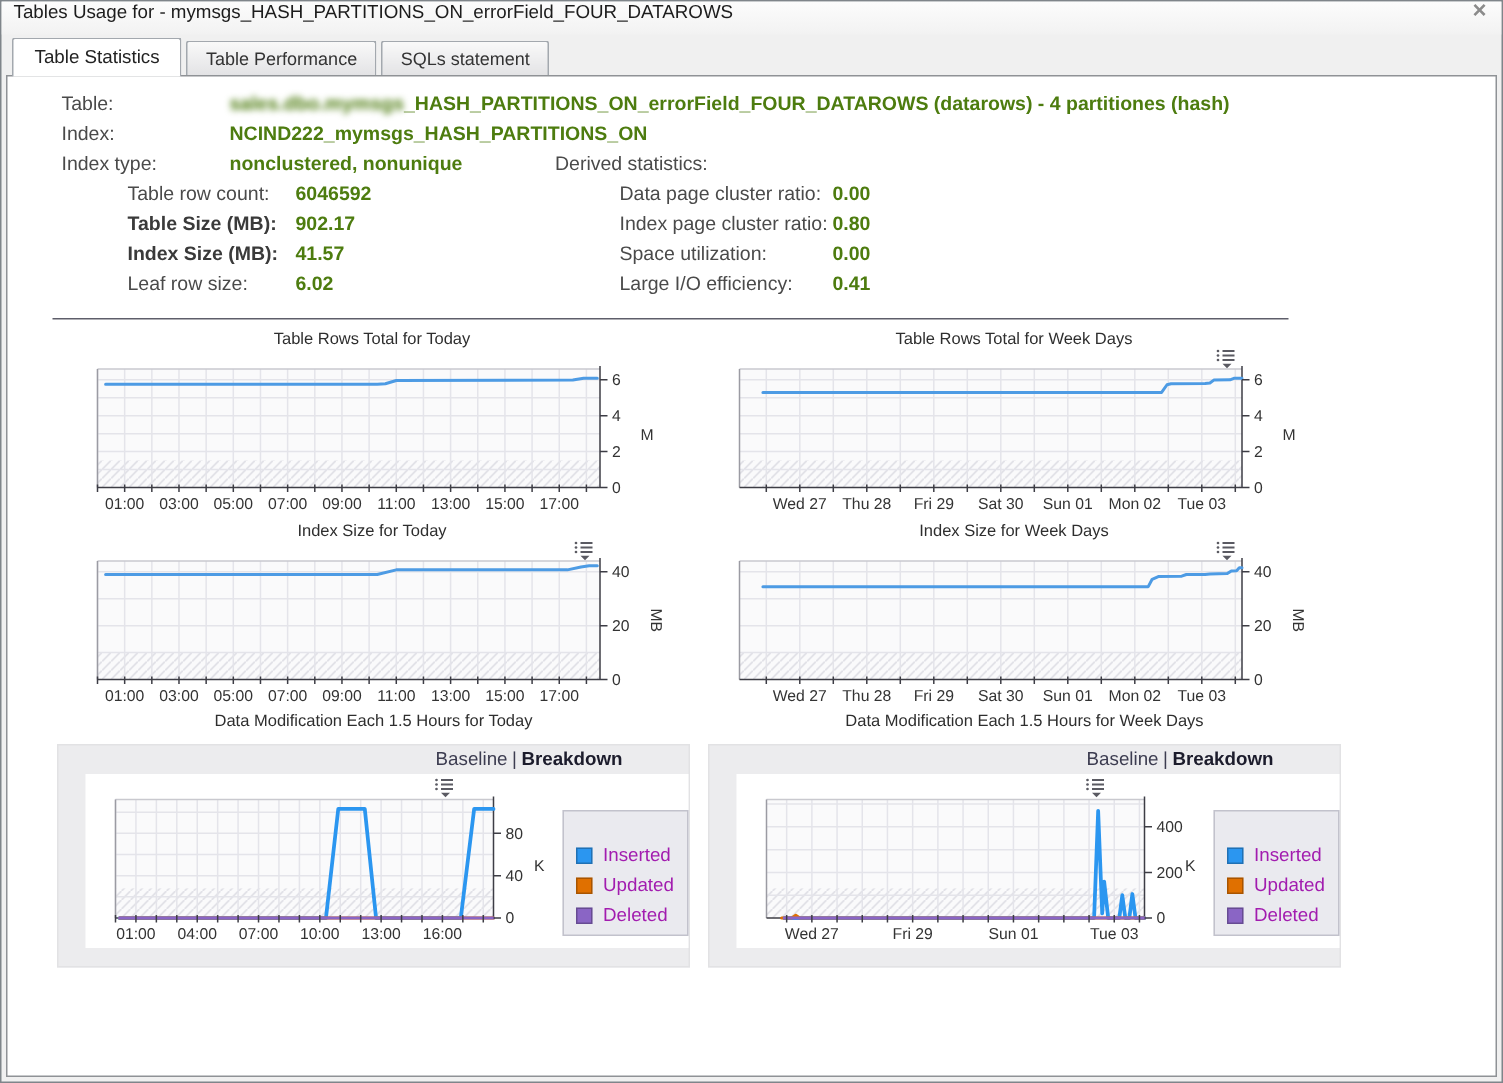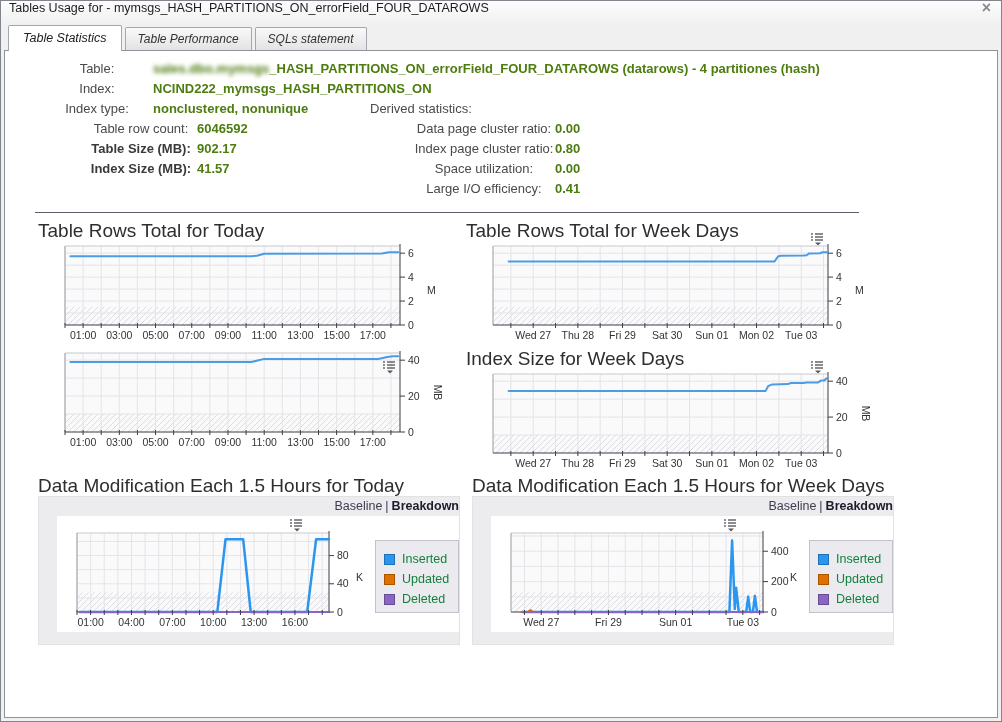--- a/index.html
+++ b/index.html
@@ -19,63 +19,63 @@
   }
   .tabstrip {
     display: flex; align-items: flex-end; gap: 3px;
     height: 27px; padding-left: 7px; position: relative; z-index: 2;
   }
   .tab {
     font-size: 12px; color: #333; padding: 4px 12px 4px;
     border: 1px solid #a3a8ae; border-bottom: none;
     border-radius: 2px 2px 0 0;
     background: linear-gradient(#f9f9f9, #e3e3e5);
-    position: relative; top: 0; font-style: italic;
+    position: relative; top: 0;
   }
   .tab.active {
     background: #fff; padding: 5px 14px 6px; font-size: 12.5px;
     color: #222; top: 1px; z-index: 3;
   }
   .panel {
     position: absolute; left: 3px; right: 3px; top: 49px; bottom: 3px;
     border: 1px solid #8f9296; background: #fff; overflow: hidden;
   }
   .section-header {
     height: 21px; position: relative; border-top: 1px solid #9aa5b0;
     background: linear-gradient(#a9b5c1, #e9eff6 45%, #f4f8fb 70%, #dfe8f2);
   }
   .sh-title { position: absolute; left: 8px; top: 3px; font-weight: bold; font-size: 13.5px; color: #0c7a91; }
   .sh-updated { position: absolute; left: 558px; top: 3px; font-size: 12.5px; color: #111; }
   .info { padding-top: 7px; font-size: 13px; }
   .info-row { display: flex; align-items: center; height: 20px; position: relative; }
-  .lbl { color: #4a4a4a; width: 112px; margin-left: 36px; flex: none; text-align: center; }
+  .lbl { color: #4a4a4a; width: 112px; margin-left: 36px; flex: none; }
   .lbl.b { font-weight: bold; color: #3a3a3a; }
   .val { color: #4d7c0f; font-weight: bold; white-space: nowrap; }
   .blurred { filter: blur(2px); }
   .derived { position: absolute; left: 365px; color: #4a4a4a; }
   .stats { display: flex; }
   .col-left { width: 372px; padding-left: 44px; }
   .col-right .lbl { width: 142px; }
   .divider { margin: 14px 0 0 30px; width: 824px; border-top: 1px solid #5e5e6a; }
   .charts-row { display: flex; margin: 7px 0 0 33px; }
   .chart-cell { width: 420px; position: relative; }
   .chart-cell + .chart-cell { margin-left: 8px; }
-  .chart-title { text-align: left; font-size: 19px; color: #2e2e2e; height: 21px; }
+  .chart-title { text-align: center; font-size: 11px; color: #2e2e2e; height: 21px; }
   .menu-icon { position: absolute; cursor: pointer; }
   .mi-top { left: 344px; top: 12px; }
   .mod-row { display: flex; margin: 6px 0 0 33px; }
   .mod-col { width: 422px; }
   .mod-col + .mod-col { margin-left: 12px; }
   .mod-wrap { background: #ececee; border: 1px solid #e2e2e4; padding-bottom: 12px; }
-  .mod-bar { height: 19px; line-height: 19px; text-align: right; font-size: 12.5px; color: #3c3c50; }
+  .mod-bar { height: 19px; line-height: 19px; text-align: right; padding-right: 44px; font-size: 12.5px; color: #3c3c50; }
   .mod-bar .sep { color: #3c3c50; padding: 0 3px; }
   .mod-bar .bd { font-weight: bold; color: #1c1c2c; }
   .mod-inner { margin-left: 18px; background: #fff; position: relative; display: flex; padding: 12px 0 4px 0; }
   .mi-bot { left: 232px; top: 2px; }
-  .legend { align-self: flex-start; margin: 12px 0 0 2px; border: 1px solid #c2c2cc; background: #eaeaef; padding: 8px 9px 3px 8px; font-size: 12.5px; color: #15803d; }
+  .legend { align-self: flex-start; margin: 12px 0 0 2px; border: 1px solid #c2c2cc; background: #eaeaef; padding: 19px 9px 3px 8px; font-size: 12.5px; color: #a21caf; }
   .leg-row { display: flex; align-items: center; height: 20px; }
   .leg-sw { width: 11px; height: 11px; margin-right: 7px; flex: none; border: 1px solid rgba(0,0,0,0.25); }
   svg { display: block; }
 </style>
 </head>
 <body>
 
 <div class="window">
   <div class="titlebar">
     <span>Tables Usage for - mymsgs_HASH_PARTITIONS_ON_errorField_FOUR_DATAROWS</span>
@@ -110,20 +110,24 @@
               <span class="lbl">Table row count:</span>
               <span class="val">6046592</span>
             </div>
             <div class="info-row">
               <span class="lbl b">Table Size (MB):</span>
               <span class="val">902.17</span>
             </div>
             <div class="info-row">
               <span class="lbl b">Index Size (MB):</span>
               <span class="val">41.57</span>
+            </div>
+            <div class="info-row">
+              <span class="lbl">Leaf row size:</span>
+              <span class="val">6.02</span>
             </div>
           </div>
         <div class="col-right" id="right-stats">
             <div class="info-row">
               <span class="lbl">Data page cluster ratio:</span>
               <span class="val">0.00</span>
             </div>
             <div class="info-row">
               <span class="lbl">Index page cluster ratio:</span>
               <span class="val">0.80</span>
@@ -303,20 +307,21 @@
               <line x1="362" y1="12.181818181818173" x2="367" y2="12.181818181818173" stroke="#3d3d45" stroke-width="1"></line>
               <text x="370" y="15.681818181818173" text-anchor="start" font-size="10.5" fill="#333">6</text>
               <text x="389" y="52.5" font-size="10.5" fill="#333" text-anchor="start">M</text>
             </svg>
           </div>
       </div>
     </div>
 
     <div class="charts-row">
       <div class="chart-cell">
+        <div class="chart-title">Index Size for Today</div>
         <span class="menu-icon mi-top">
           <svg width="15" height="14" viewBox="0 0 15 14">
               <circle cx="2" cy="2" r="0.9" fill="#5a5a62"></circle>
               <circle cx="2" cy="5" r="0.9" fill="#5a5a62"></circle>
               <circle cx="2" cy="8" r="0.9" fill="#5a5a62"></circle>
               <line x1="5" y1="2" x2="13" y2="2" stroke="#5a5a62" stroke-width="1.4"></line>
               <line x1="5" y1="5" x2="13" y2="5" stroke="#5a5a62" stroke-width="1.4"></line>
               <line x1="5" y1="8" x2="13" y2="8" stroke="#5a5a62" stroke-width="1.4"></line>
               <path d="M5 10.5 L11 10.5 L8 13.5 Z" fill="#5a5a62"></path>
             </svg>

